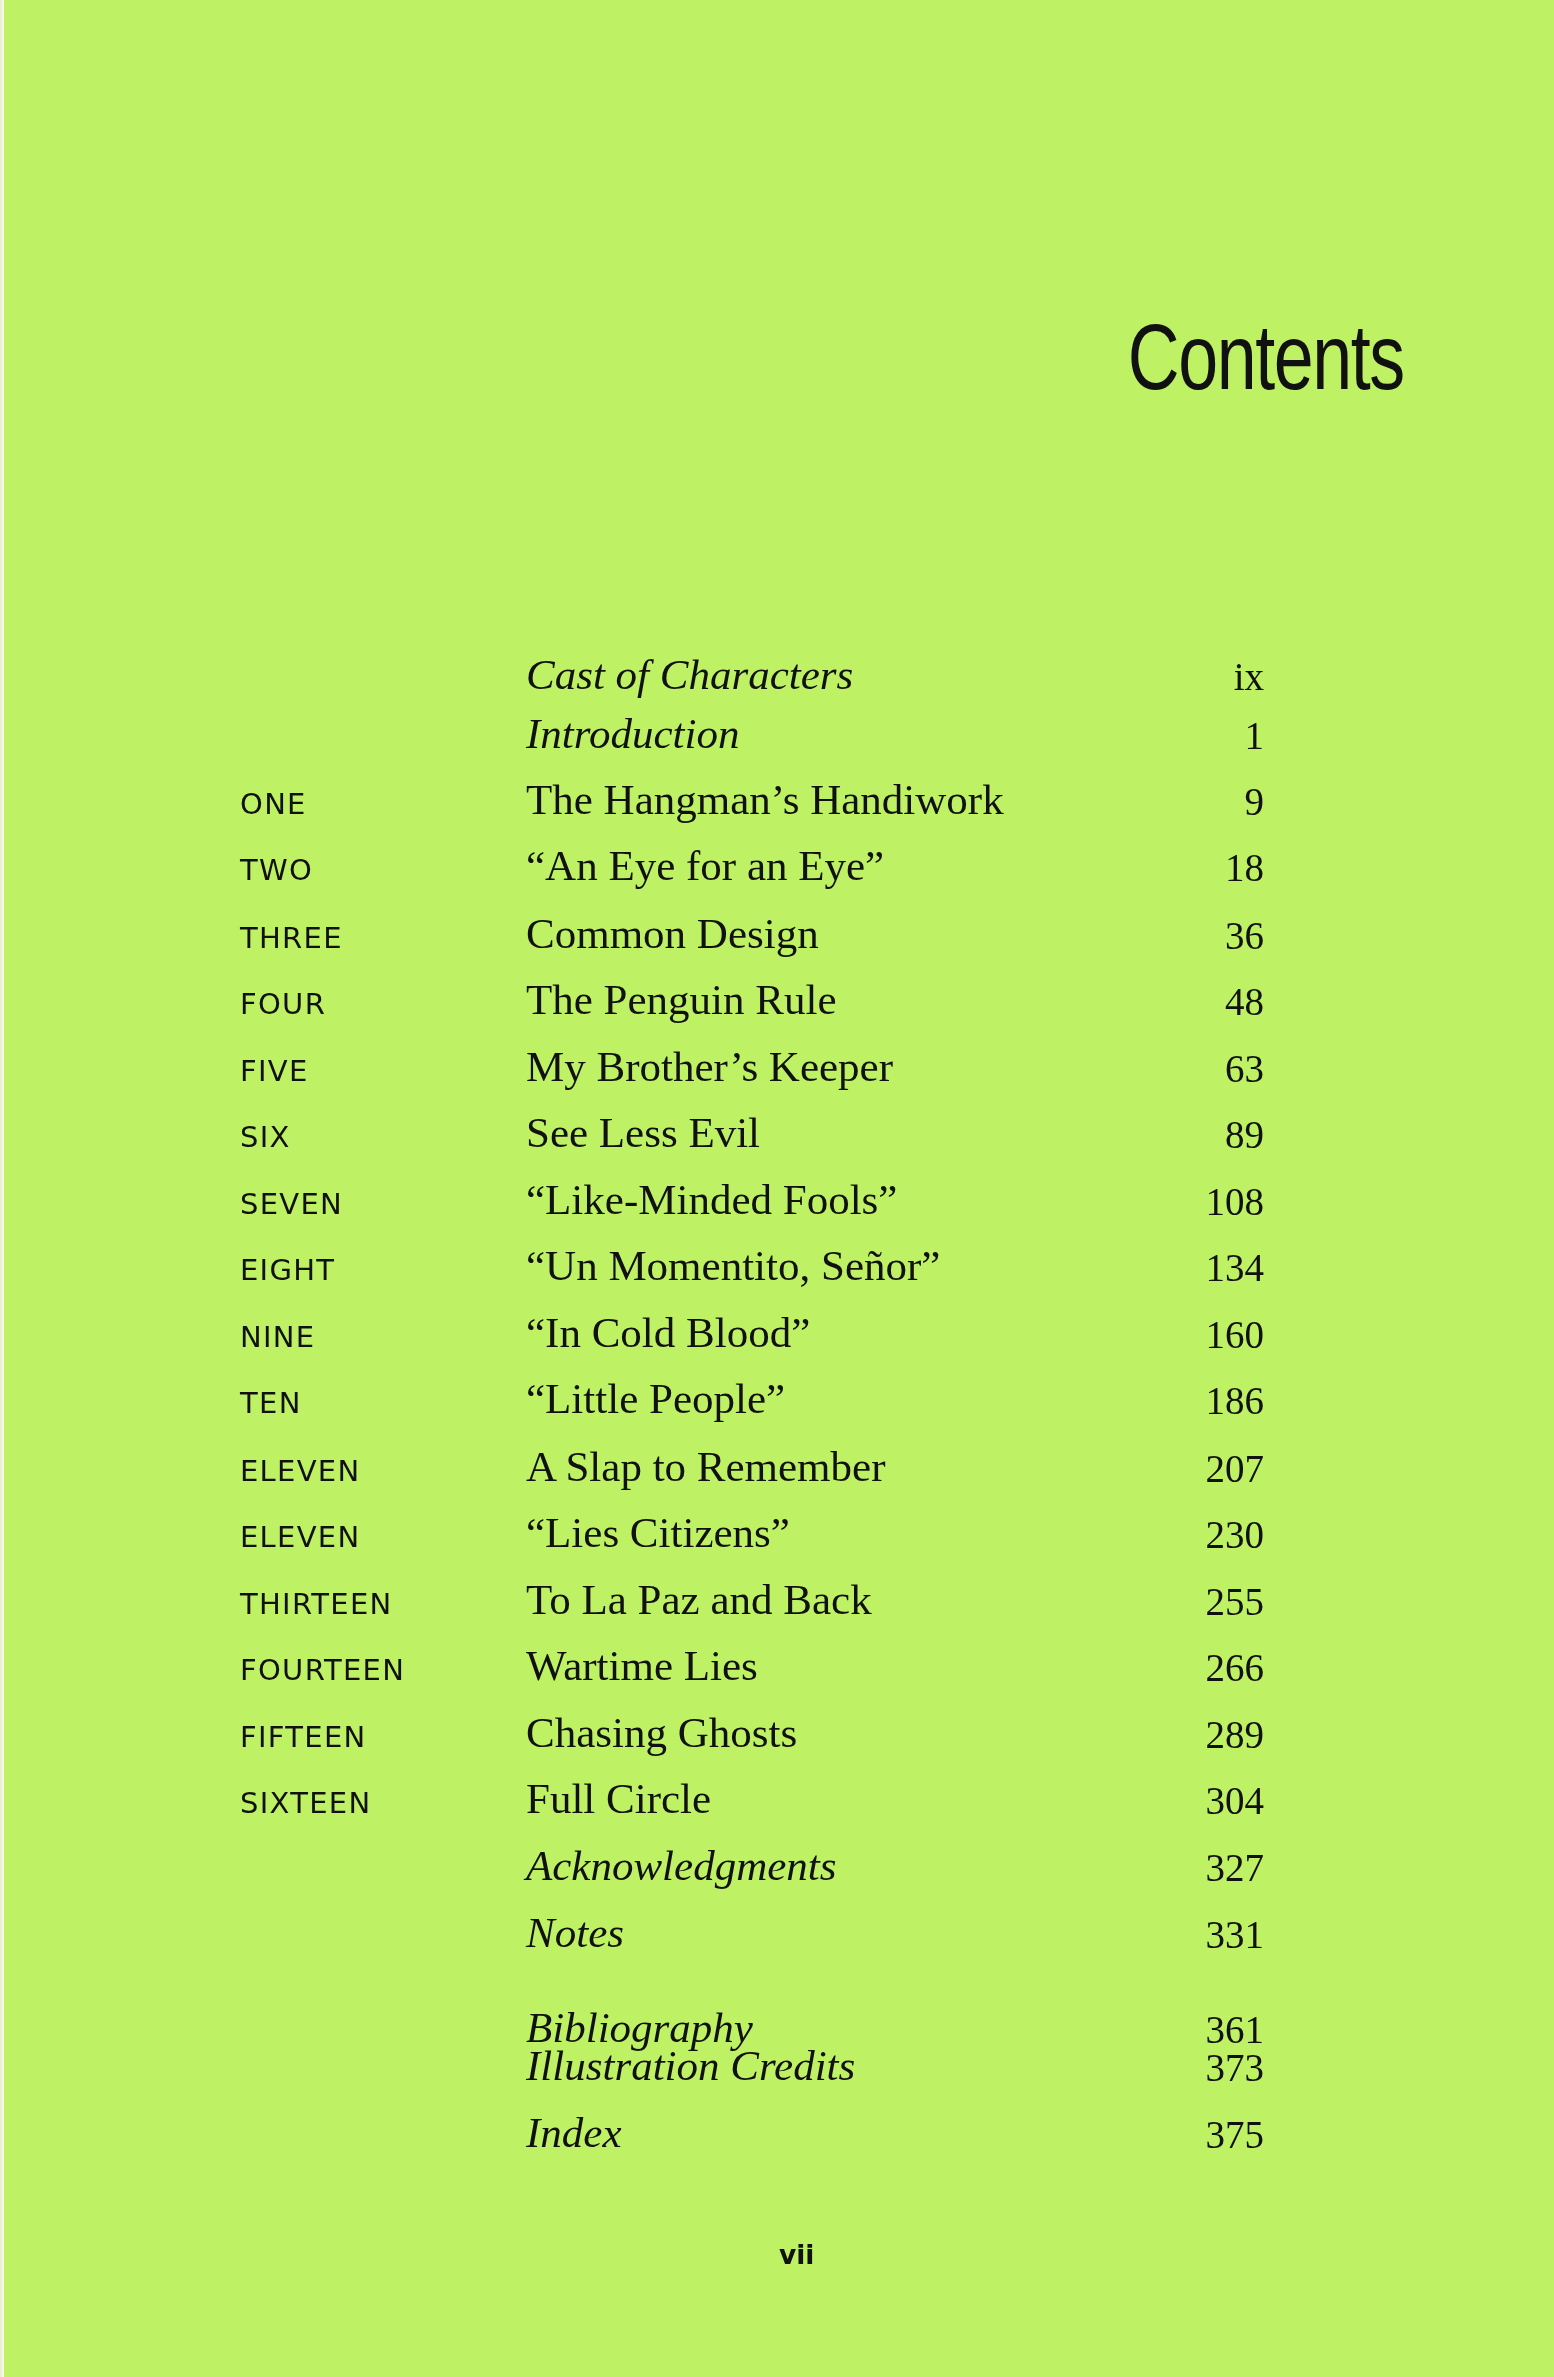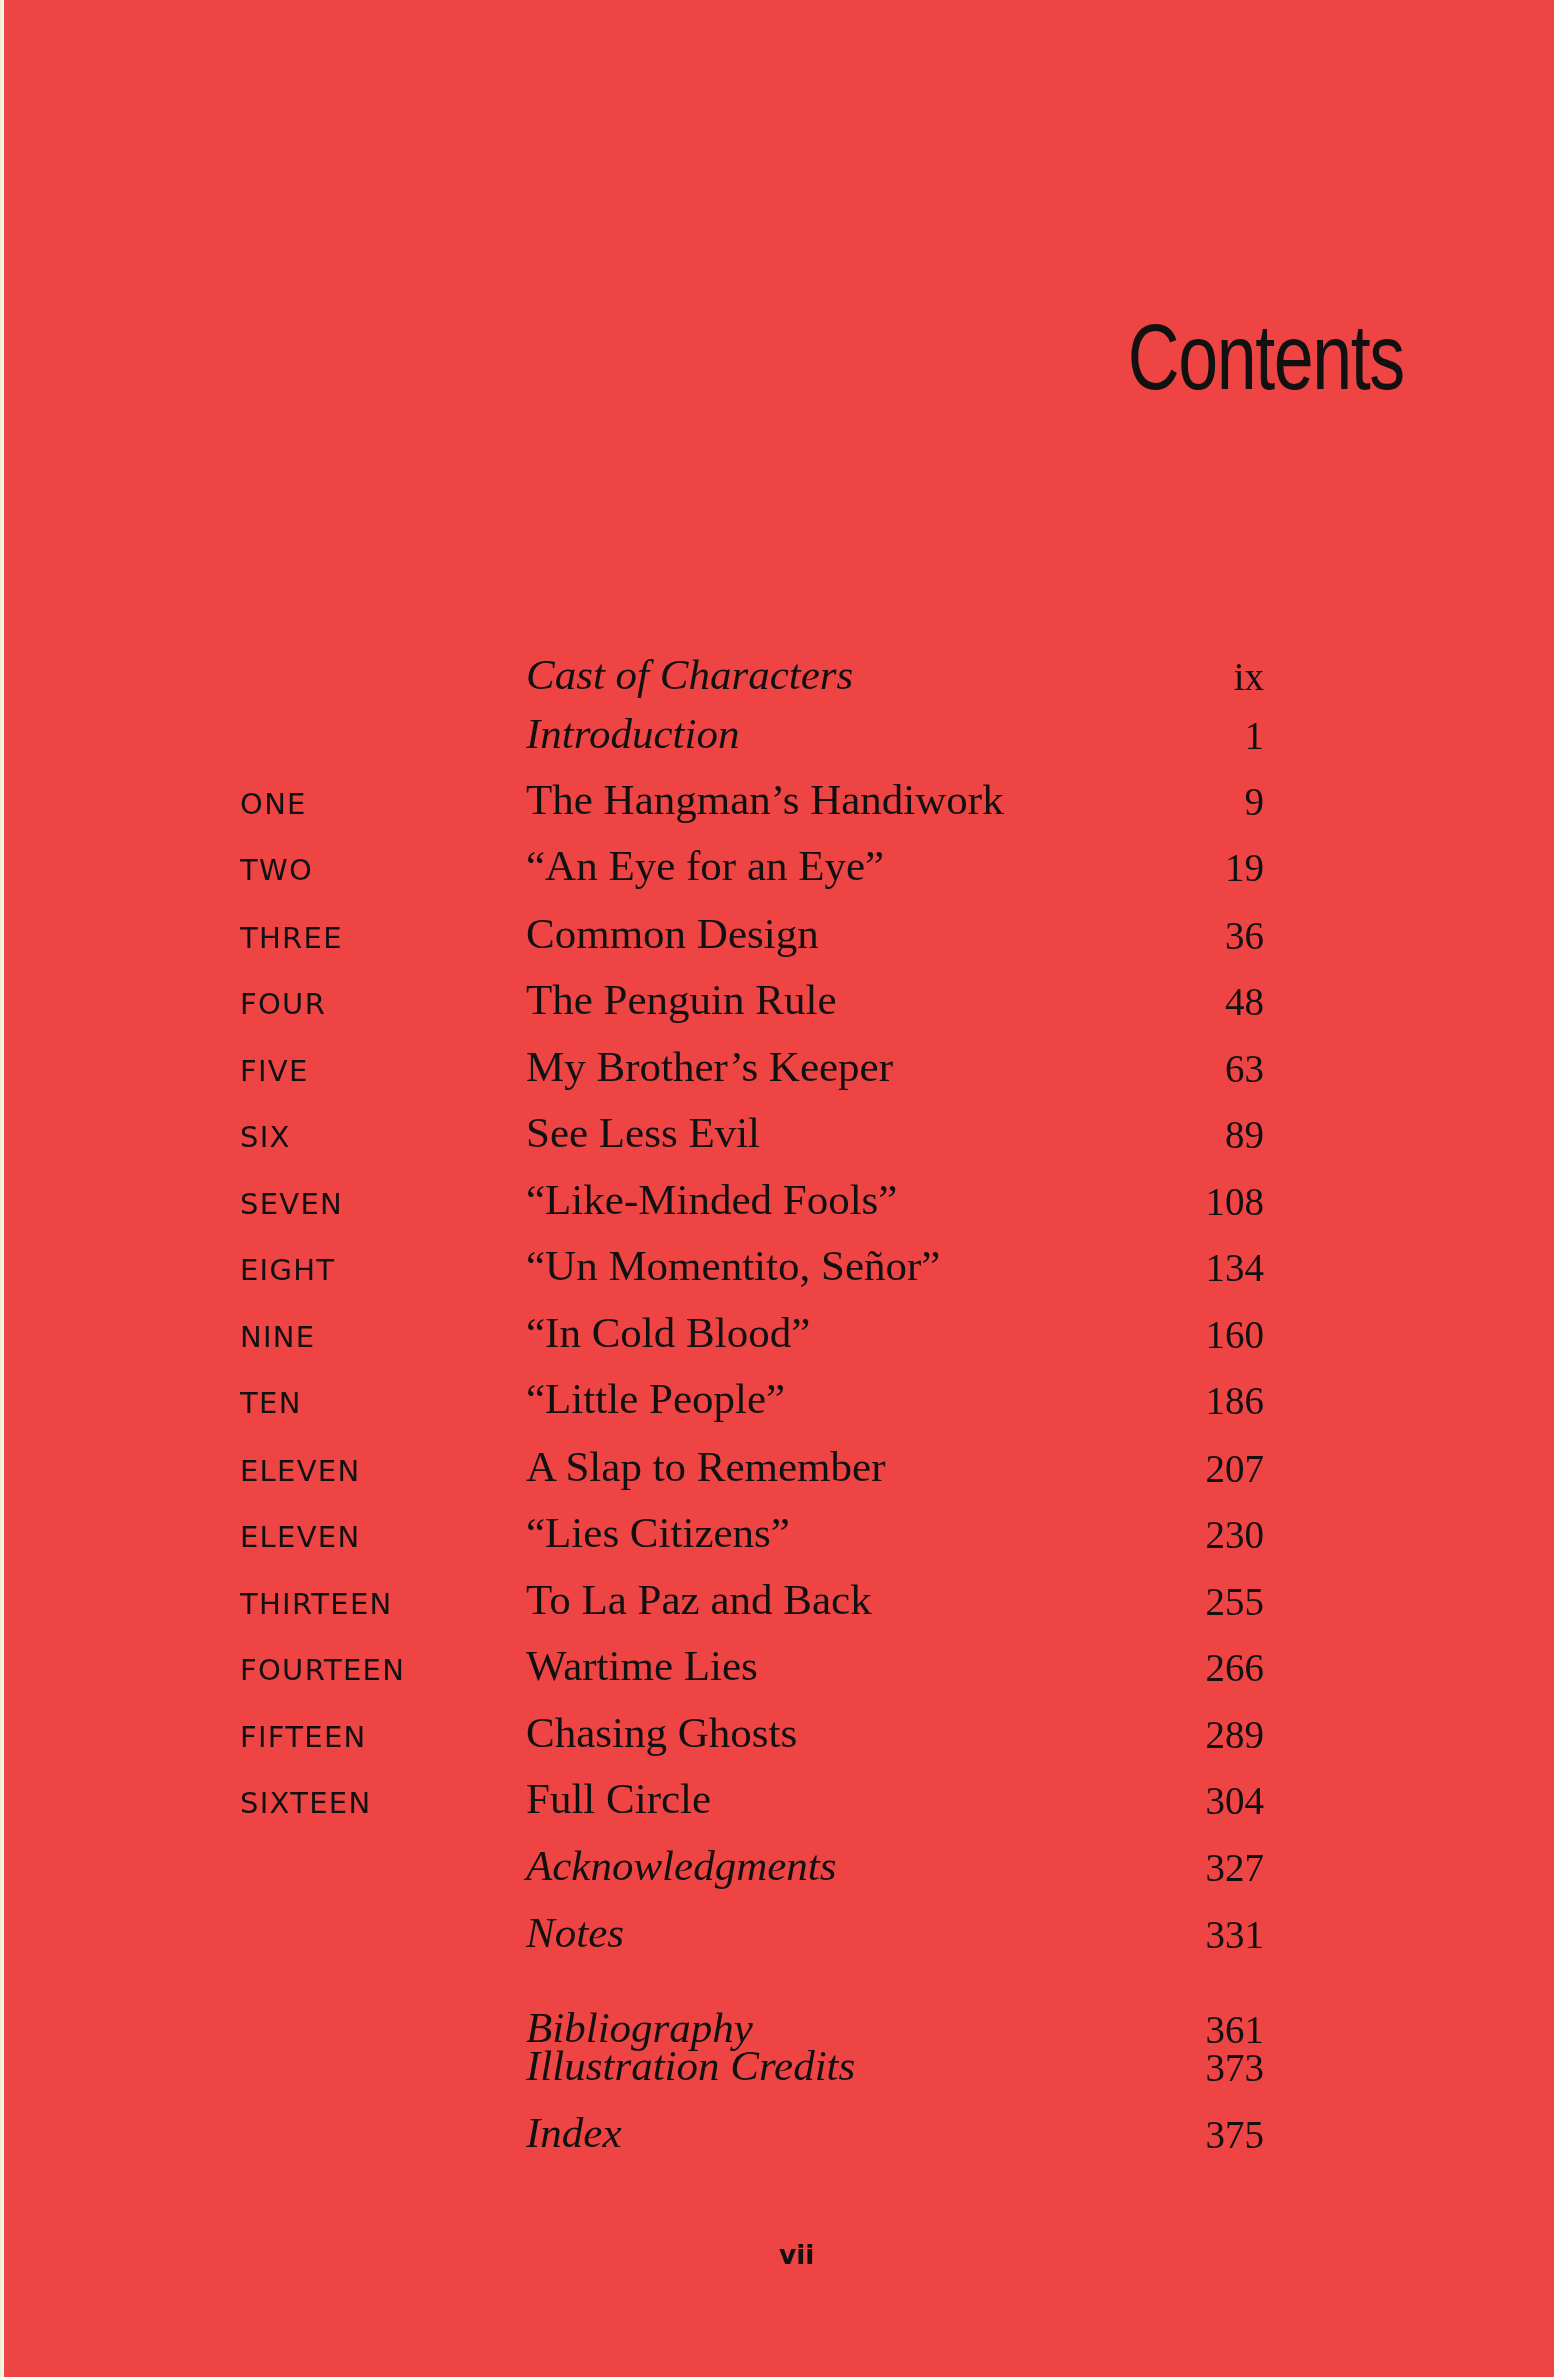--- a/index.html
+++ b/index.html
@@ -12,21 +12,21 @@
       background: #fefefb;
       position: relative;
       overflow: hidden;
       color: #111111;
     }
     .page {
       position: absolute;
       left: 0; top: 0;
       width: 1554px;
       height: 2377px;
-      background: #ef4444;
+      background: #bef264;
     }
     .left-edge {
       position: absolute;
       left: 0; top: 0;
       width: 3.5px;
       height: 2377px;
       background: linear-gradient(to right, #e9ecc8, #fbfbf2);
     }
     .title {
       position: absolute;
@@ -117,21 +117,21 @@
       <span class="page-num">1</span>
     </div>
     <div class="row" style="top:764px">
       <span class="label">ONE</span>
       <span class="entry-title">The Hangman’s Handiwork</span>
       <span class="page-num">9</span>
     </div>
     <div class="row" style="top:830px">
       <span class="label">TWO</span>
       <span class="entry-title">“An Eye for an Eye”</span>
-      <span class="page-num">19</span>
+      <span class="page-num">18</span>
     </div>
     <div class="row" style="top:898px">
       <span class="label">THREE</span>
       <span class="entry-title">Common Design</span>
       <span class="page-num">36</span>
     </div>
     <div class="row" style="top:964px">
       <span class="label">FOUR</span>
       <span class="entry-title">The Penguin Rule</span>
       <span class="page-num">48</span>

